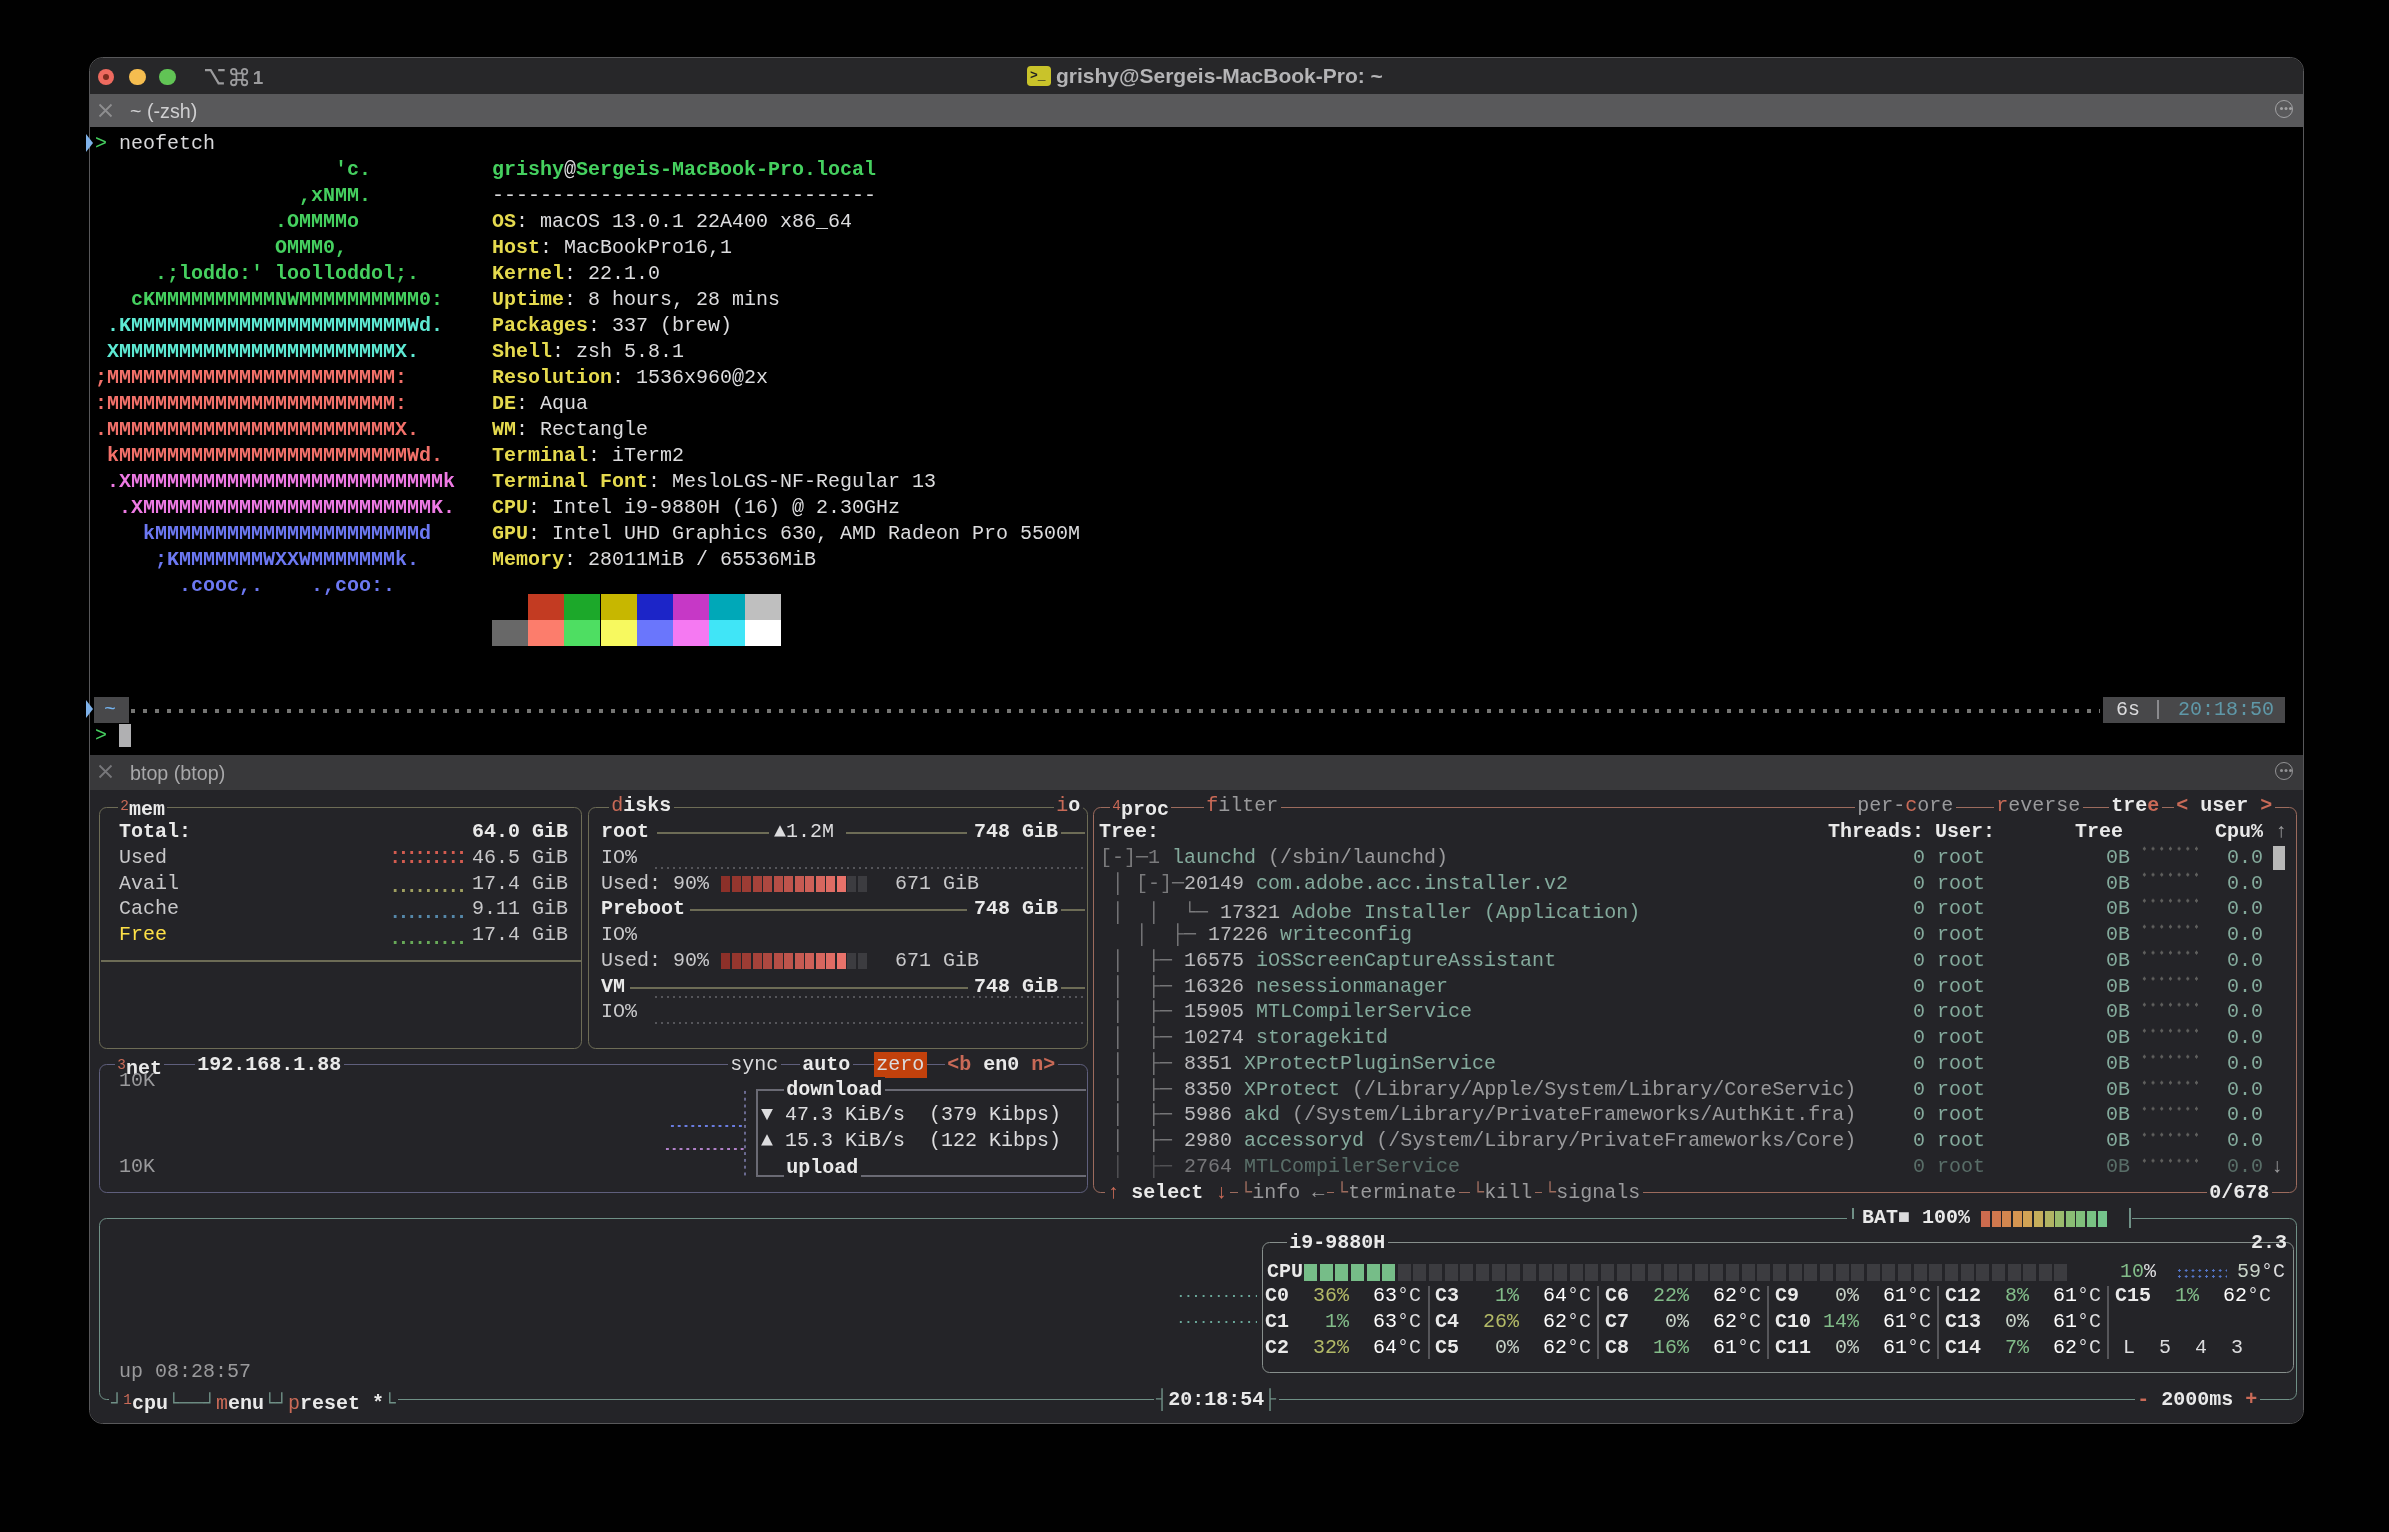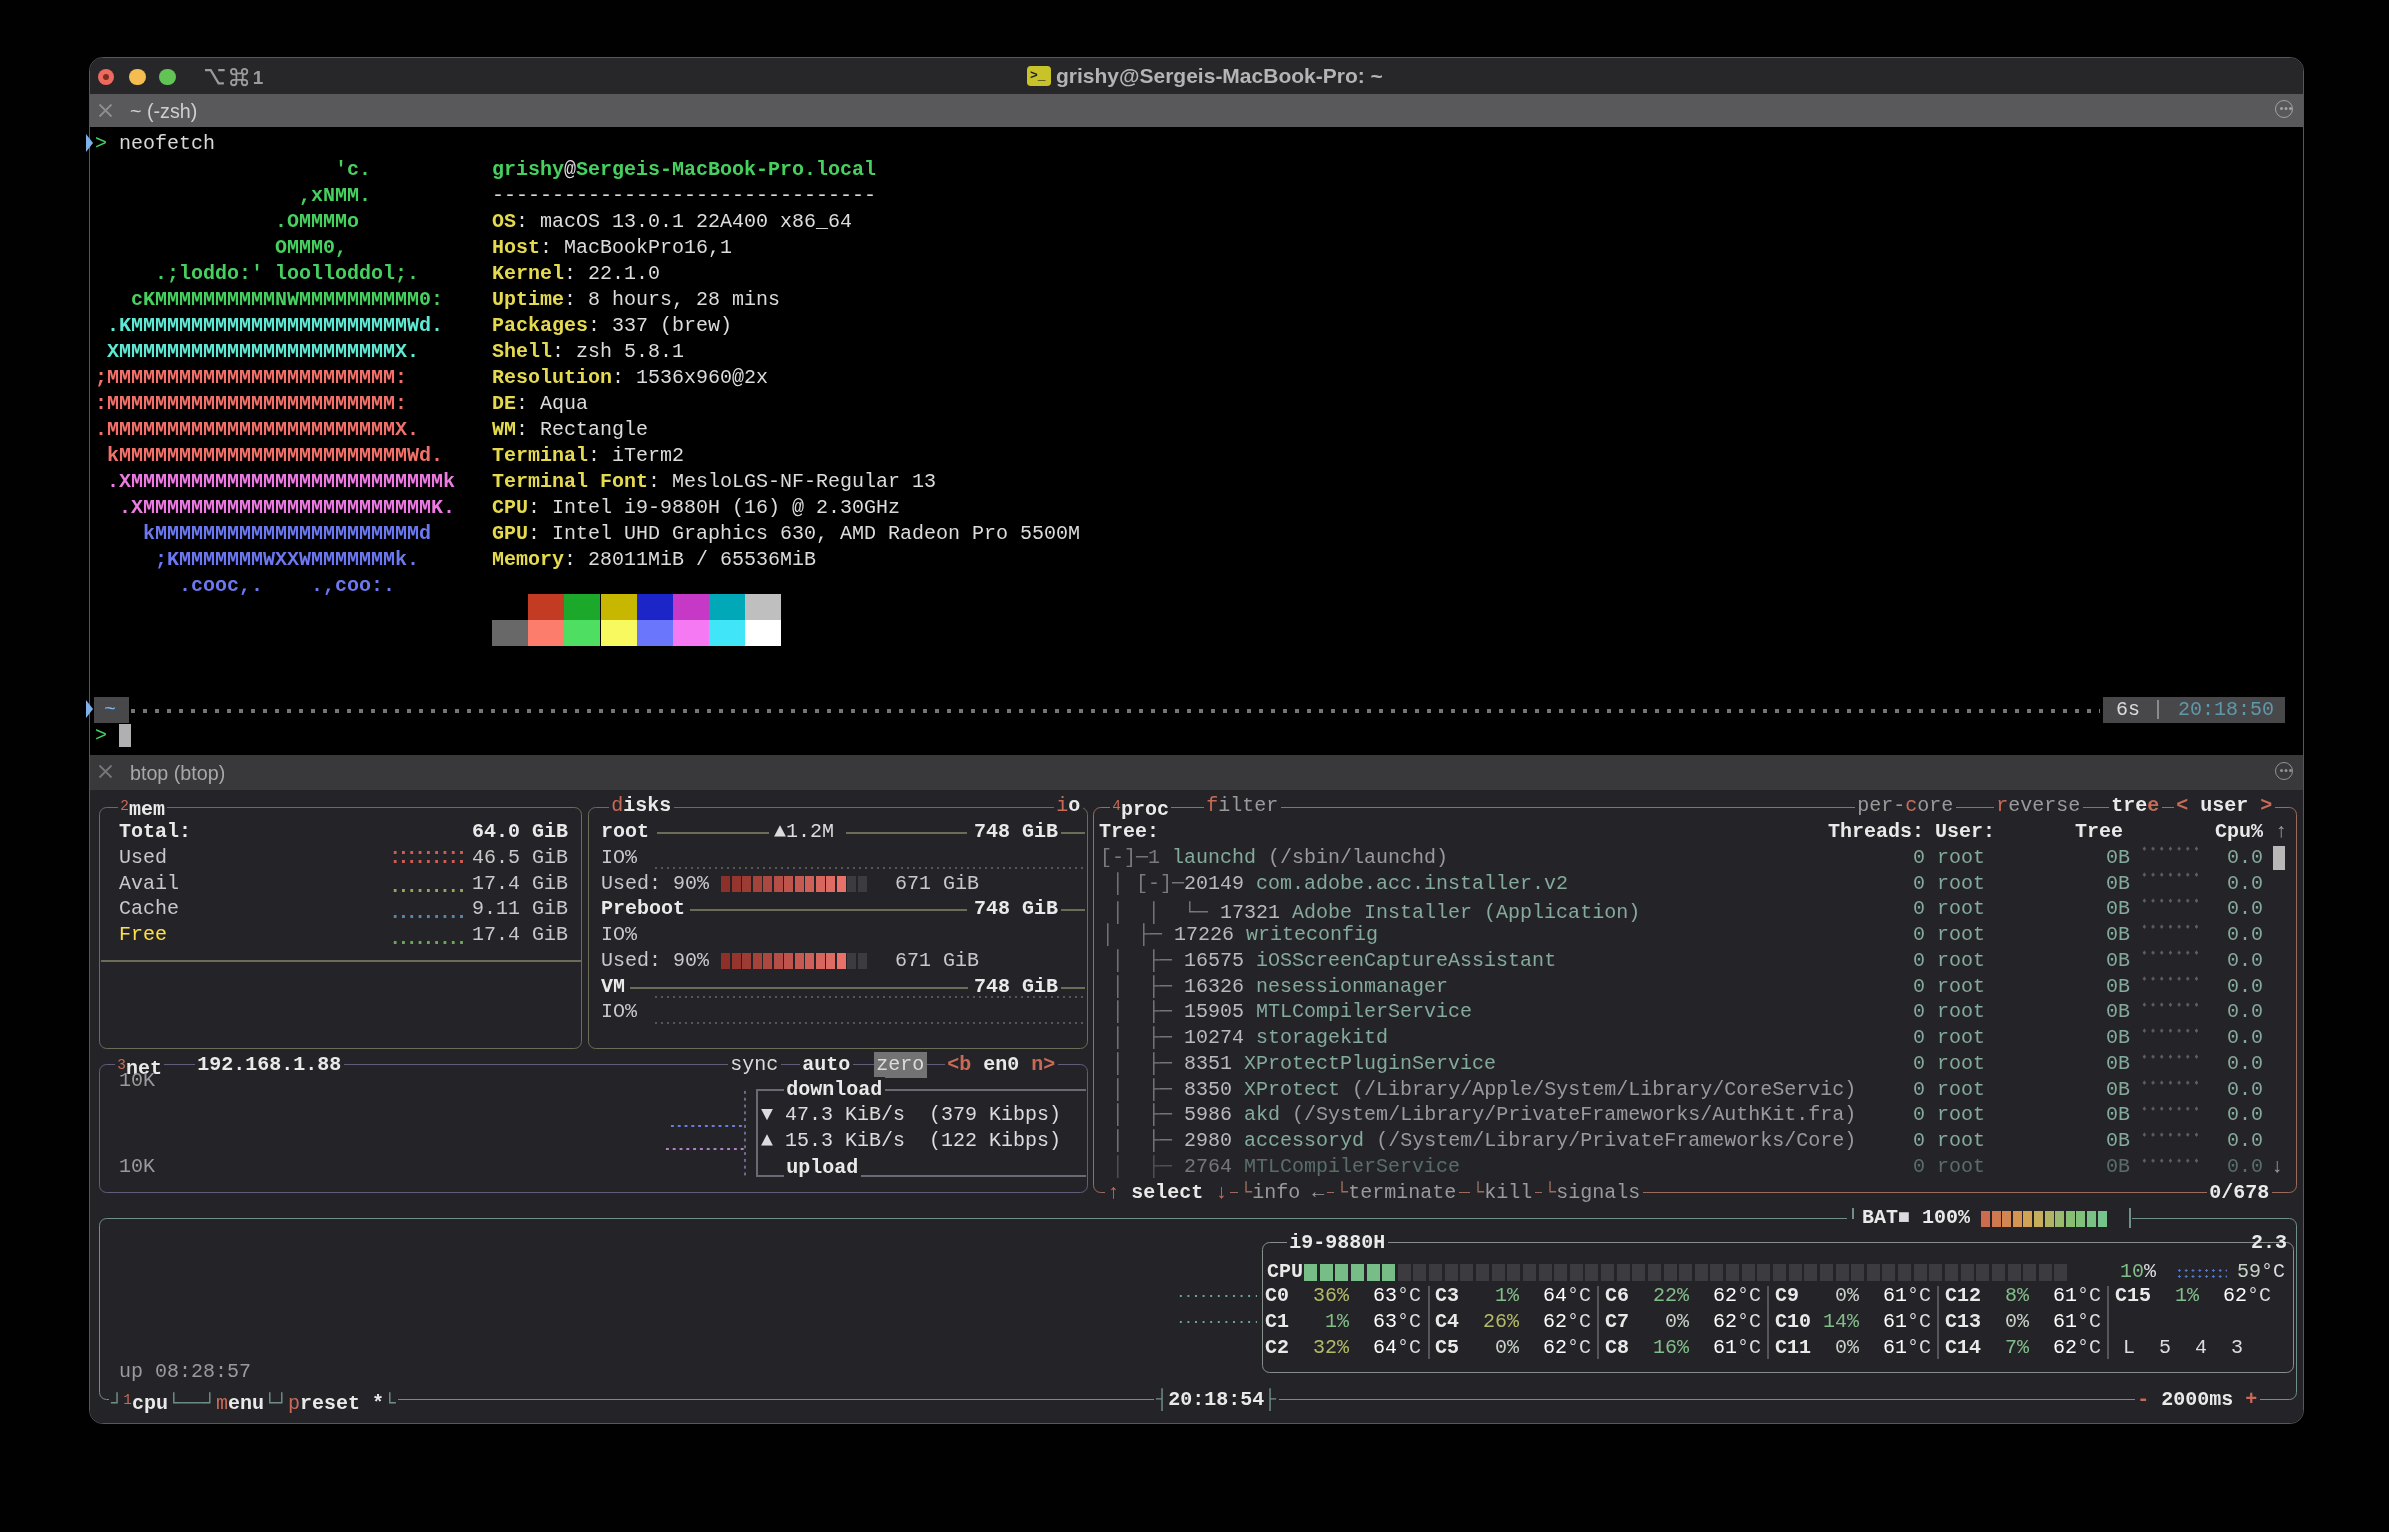--- a/index.html
+++ b/index.html
@@ -117,21 +117,21 @@
 <div class="box" style="left:99px;top:1218px;width:2198px;height:182px;border-color:#6f9086"></div>
 <div class="box" style="left:1262px;top:1242px;width:1032px;height:131px;border-color:#878f8c"></div>
 <div class="abs" style="left:101px;top:960px;width:480px;height:1.5px;background:#6d6c56"></div>
 <div class="t" style="left:118px;top:793px;background:#242428;padding:0 2.3px"><span class="sal sup">2</span><span class="bw">mem</span></div>
 <div class="t" style="left:609px;top:793px;background:#242428;padding:0 2.3px"><span class="sal">d</span><span class="bw">isks</span></div>
 <div class="t" style="left:1054px;top:793px;background:#242428;padding:0 2.3px"><span class="sal">i</span><span class="bw">o</span></div>
 <div class="t" style="left:115px;top:1052px;background:#242428;padding:0 2.3px"><span class="sal sup">3</span><span class="bw">net</span></div>
 <div class="t" style="left:195px;top:1052px;background:#242428;padding:0 2.3px"><span class="bw">192.168.1.88</span></div>
 <div class="t" style="left:728px;top:1052px;background:#242428;padding:0 2.3px"><span class="wht">sync</span></div>
 <div class="t" style="left:800px;top:1052px;background:#242428;padding:0 2.3px"><span class="bw">auto</span></div>
-<div class="t" style="left:874px;top:1052px;background:#737373;padding:0 2.3px"><span class="wht">zero</span></div>
+<div class="t" style="left:874px;top:1052px;background:#c2410c;padding:0 2.3px"><span class="wht">zero</span></div>
 <div class="t" style="left:945px;top:1052px;background:#242428;padding:0 2.3px"><span class="sal b">&lt;b</span><span class="bw"> en0 </span><span class="sal b">n&gt;</span></div>
 <div class="t" style="left:1110px;top:793px;background:#242428;padding:0 2.3px"><span class="sal sup">4</span><span class="bw">proc</span></div>
 <div class="t" style="left:1204px;top:793px;background:#242428;padding:0 2.3px"><span class="sal">f</span><span class="gry">ilter</span></div>
 <div class="t" style="left:1855px;top:793px;background:#242428;padding:0 2.3px"><span class="gry">per-</span><span class="sal">c</span><span class="gry">ore</span></div>
 <div class="t" style="left:1994px;top:793px;background:#242428;padding:0 2.3px"><span class="sal">r</span><span class="gry">everse</span></div>
 <div class="t" style="left:2109px;top:793px;background:#242428;padding:0 2.3px"><span class="bw">tre</span><span class="sal b">e</span></div>
 <div class="t" style="left:2174px;top:793px;background:#242428;padding:0 2.3px"><span class="sal b">&lt;</span><span class="bw"> user </span><span class="sal b">&gt;</span></div>
 <div class="t" style="left:119px;top:819px"><span class="bw">Total:</span></div>
 <div class="t" style="left:472px;top:819px"><span class="bw">64.0 GiB</span></div>
 <div class="t" style="left:119px;top:845px"><span style="color:#c8c8ca">Used</span></div>
@@ -225,21 +225,21 @@
 <div class="t" style="left:2106px;top:845px"><span class="teal">0B</span></div>
 <div class="t" style="left:2227px;top:845px"><span class="teal">0.0</span></div>
 <div class="t" style="left:1100px;top:871px"> <span class="dgry">│ [-]─</span><span class="pgry">20149</span> <span class="teal">com.adobe.acc.installer.v2</span></div>
 <div class="t" style="left:1913px;top:871px"><span class="teal">0 root</span></div>
 <div class="t" style="left:2106px;top:871px"><span class="teal">0B</span></div>
 <div class="t" style="left:2227px;top:871px"><span class="teal">0.0</span></div>
 <div class="t" style="left:1100px;top:900px"> <span class="dgry">│  │  └─</span> <span class="pgry">17321</span> <span class="teal">Adobe Installer (Application)</span></div>
 <div class="t" style="left:1913px;top:896px"><span class="teal">0 root</span></div>
 <div class="t" style="left:2106px;top:896px"><span class="teal">0B</span></div>
 <div class="t" style="left:2227px;top:896px"><span class="teal">0.0</span></div>
-<div class="t" style="left:1090px;top:922px"> <span class="dgry">│  ├─</span> <span class="pgry">17226</span> <span class="teal">writeconfig</span></div>
+<div class="t" style="left:1124px;top:922px"> <span class="dgry">│  ├─</span> <span class="pgry">17226</span> <span class="teal">writeconfig</span></div>
 <div class="t" style="left:1913px;top:922px"><span class="teal">0 root</span></div>
 <div class="t" style="left:2106px;top:922px"><span class="teal">0B</span></div>
 <div class="t" style="left:2227px;top:922px"><span class="teal">0.0</span></div>
 <div class="t" style="left:1100px;top:948px"> <span class="dgry">│  ├─</span> <span class="pgry">16575</span> <span class="teal">iOSScreenCaptureAssistant</span></div>
 <div class="t" style="left:1913px;top:948px"><span class="teal">0 root</span></div>
 <div class="t" style="left:2106px;top:948px"><span class="teal">0B</span></div>
 <div class="t" style="left:2227px;top:948px"><span class="teal">0.0</span></div>
 <div class="t" style="left:1100px;top:974px"> <span class="dgry">│  ├─</span> <span class="pgry">16326</span> <span class="teal">nesessionmanager</span></div>
 <div class="t" style="left:1913px;top:974px"><span class="teal">0 root</span></div>
 <div class="t" style="left:2106px;top:974px"><span class="teal">0B</span></div>

